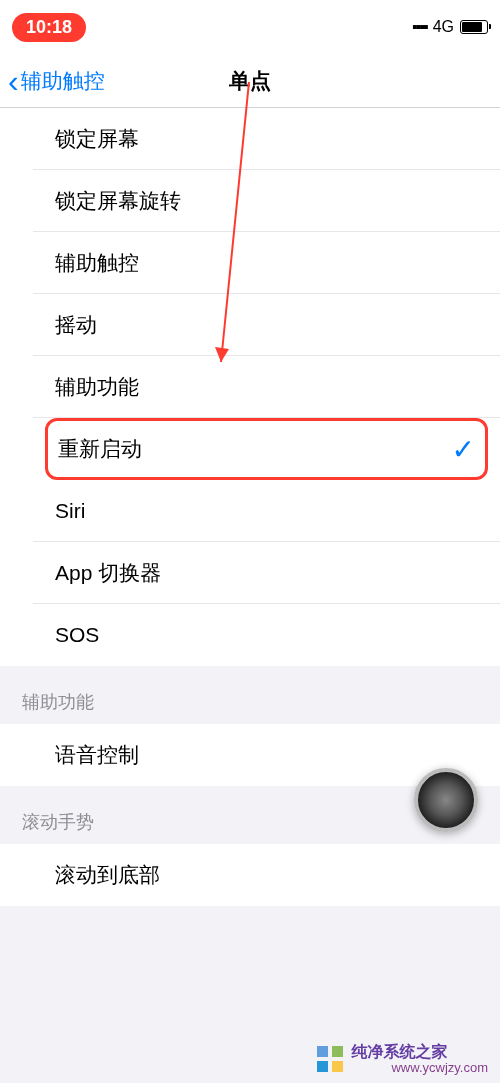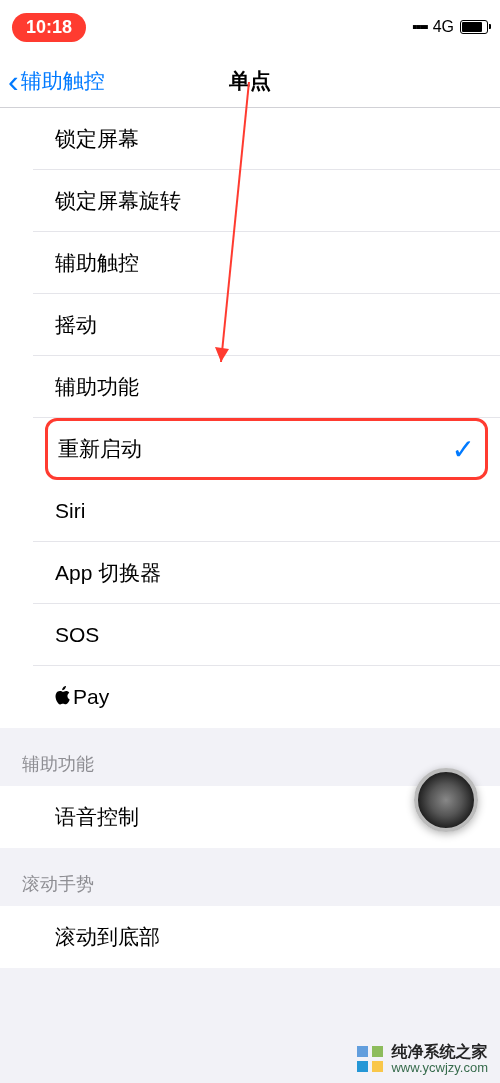--- a/index.html
+++ b/index.html
@@ -139,22 +139,22 @@
       bottom: 8px;
       right: 12px;
       display: flex;
       align-items: center;
       gap: 6px;
       color: #666;
       font-size: 15px;
       opacity: 0.85;
     }
     .wm-text { display: flex; flex-direction: column; line-height: 1.1; }
-    .wm-line1 { color: #000000; font-weight: bold; font-size: 16px; }
-    .wm-line2 { color: #14532d; font-size: 13px; }
+    .wm-line1 { color: #4c1d95; font-weight: bold; font-size: 16px; }
+    .wm-line2 { color: #701a75; font-size: 13px; margin-left: 40px; }
     .arrow-annotation {
       position: absolute;
       top: 82px;
       left: 213px;
       pointer-events: none;
     }
   </style>
 </head>
 <body>
 
@@ -199,27 +199,20 @@
   </div>
   <div class="list-row">
       <span>Siri</span>
     </div>
   <div class="list-row">
       <span>App 切换器</span>
     </div>
   <div class="list-row">
       <span>SOS</span>
     </div>
-  <div class="list-row pay-row">
-    <span>
-      <svg viewBox="0 0 12 14" width="18" height="20" style="vertical-align:-3px">
-          <path d="M9.5 3.2c.6-.7 1-1.7.9-2.7-.9 0-2 .6-2.6 1.3-.6.6-1.1 1.7-.9 2.6 1 .1 2-.5 2.6-1.2zm1.3 2c-1.4-.1-2.6.8-3.3.8-.7 0-1.7-.8-2.8-.7C3.2 5.3 1.9 6.1 1.2 7.4c-1.5 2.6-.4 6.4 1.1 8.5.7 1 1.5 2.2 2.6 2.1 1-.1 1.4-.7 2.7-.7 1.2 0 1.6.7 2.7.6 1.1 0 1.9-1 2.6-2.1.8-1.2 1.1-2.3 1.2-2.4 0 0-2.2-.9-2.3-3.4 0-2.1 1.7-3.1 1.8-3.2-.9-1.4-2.5-1.6-3-1.6z" transform="scale(0.7)"></path>
-        </svg><span>Pay</span>
-    </span>
-  </div>
 </div>
 
 <div class="section-header">辅助功能</div>
 <div class="list">
   <div class="list-row">
       <span>语音控制</span>
     </div>
 </div>
 
 <div class="section-header">滚动手势</div>

